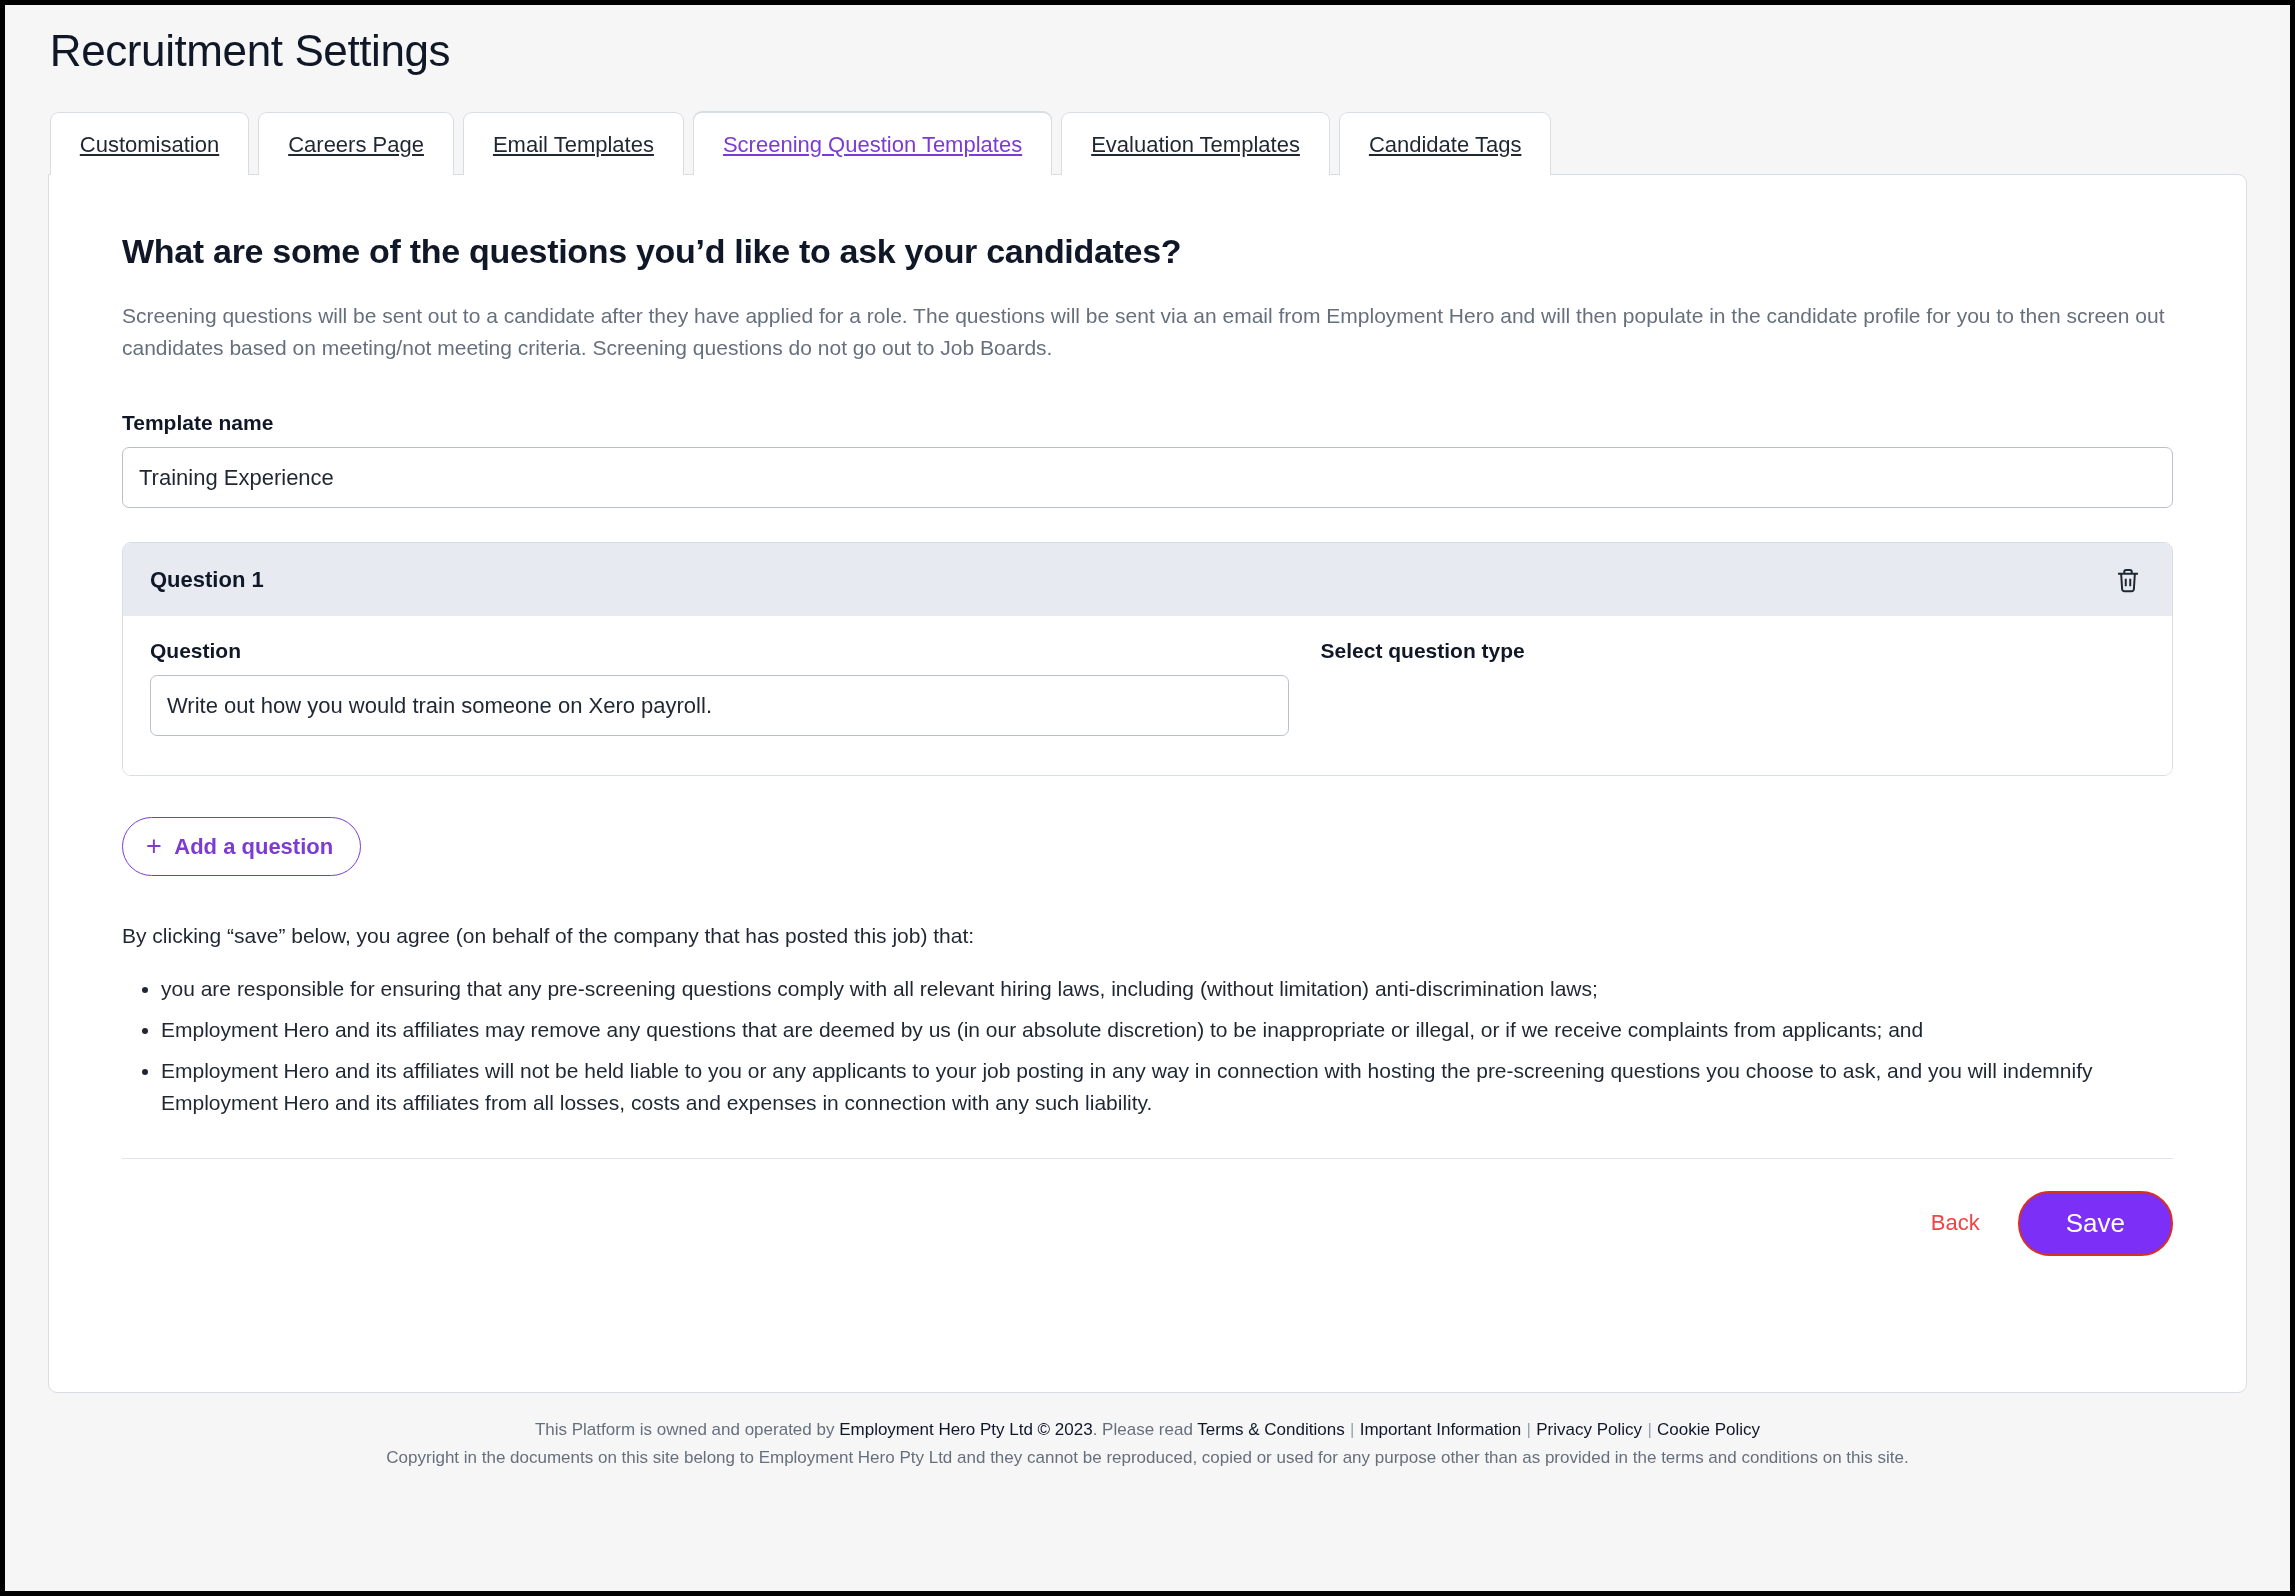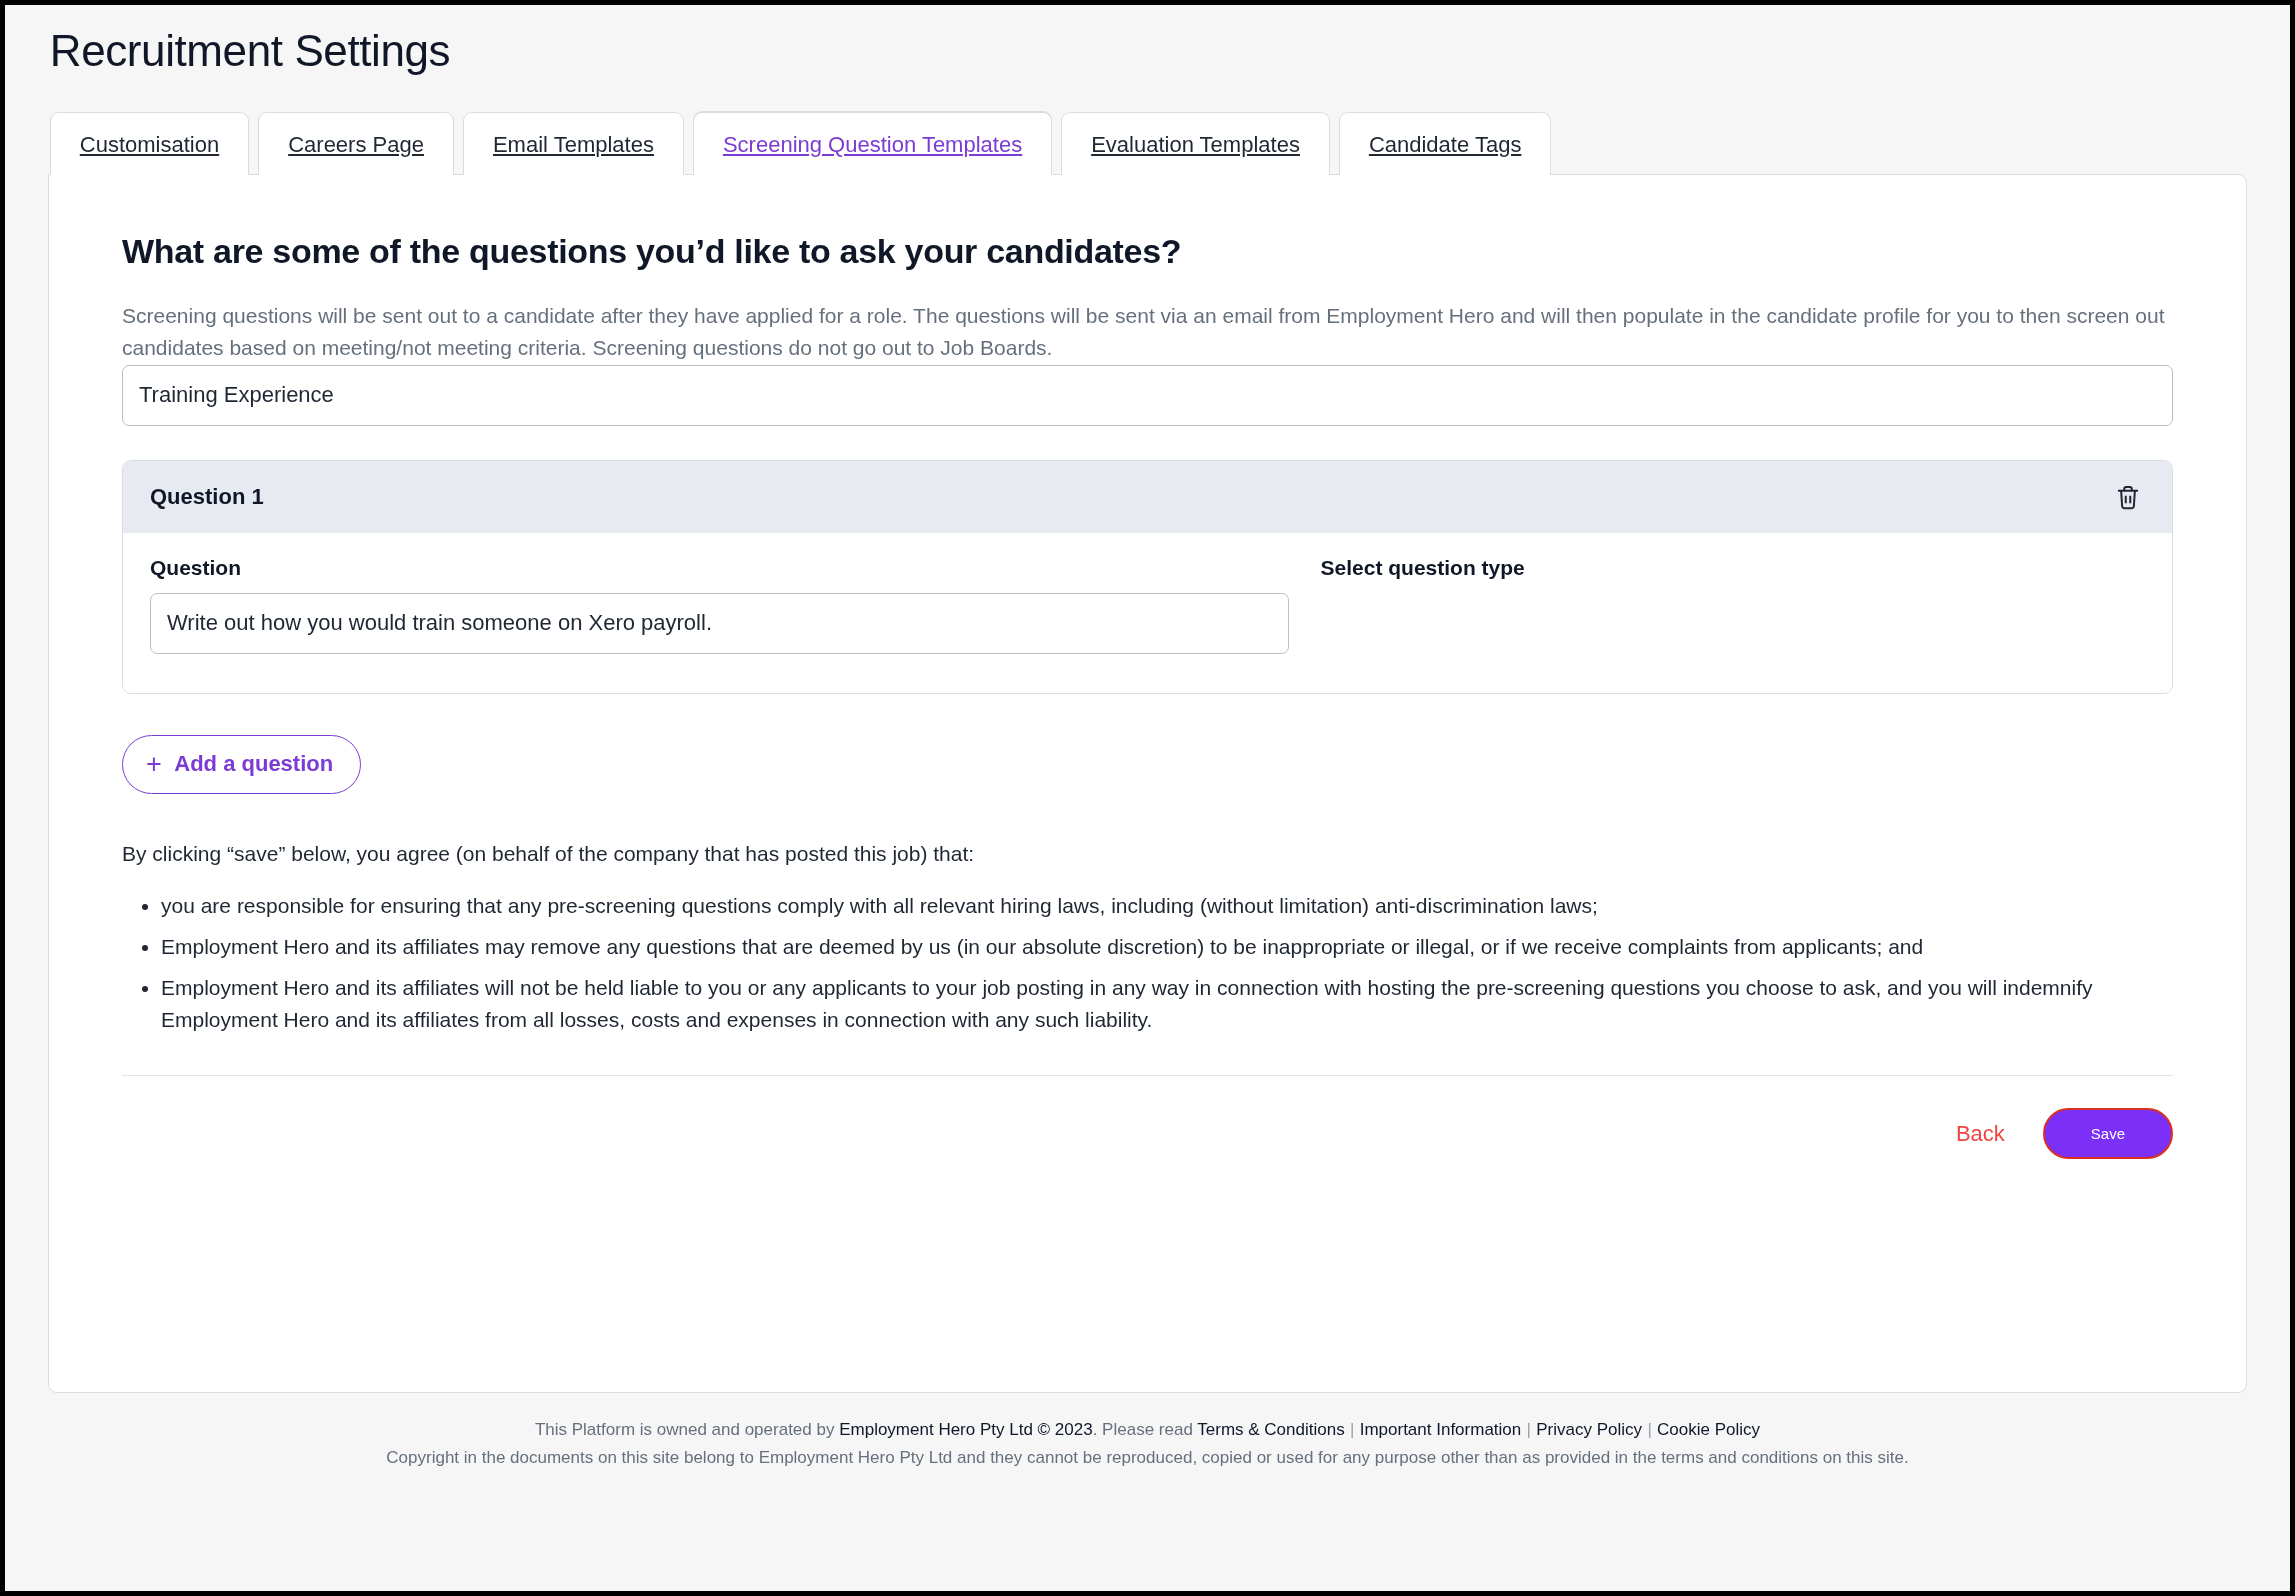--- a/index.html
+++ b/index.html
@@ -240,21 +240,21 @@
     font-size: 22px;
     color: #ef4444;
     cursor: pointer;
     background: none;
     border: none;
     font-family: "Liberation Sans", sans-serif;
   }
   .save-btn {
     background: #7b2ff7;
     color: #ffffff;
-    font-size: 15px;
+    font-size: 26px;
     border: 2.7px solid #d93025;
     border-radius: 32px;
     padding: 15px 46px;
     cursor: pointer;
     font-family: "Liberation Sans", sans-serif;
   }
 
   
   .footer {
     text-align: center;
@@ -285,20 +285,21 @@
       <div class="tab active">Screening Question Templates</div>
       <div class="tab">Evaluation Templates</div>
       <div class="tab">Candidate Tags</div>
     </div>
 
     <div class="card">
 
       <h2>What are some of the questions you’d like to ask your candidates?</h2>
       <p class="intro">Screening questions will be sent out to a candidate after they have applied for a role. The questions will be sent via an email from Employment Hero and will then populate in the candidate profile for you to then screen out candidates based on meeting/not meeting criteria. Screening questions do not go out to Job Boards.</p>
 
+      <div class="field-label">Template name</div>
       <input class="text-input" type="text" value="Training Experience" style="">
 
       <div class="question-box">
         <div class="question-head">
           <div class="question-head-title">Question 1</div>
           <button class="trash-btn">
             <svg width="30" height="30" viewBox="0 0 24 24" fill="none" stroke="#1f2733" stroke-width="1.6">
               <path d="M4 7h16"></path>
               <path d="M9 7V5.5A1.5 1.5 0 0 1 10.5 4h3A1.5 1.5 0 0 1 15 5.5V7"></path>
               <path d="M6.5 7l.8 12.2A1.8 1.8 0 0 0 9.1 21h5.8a1.8 1.8 0 0 0 1.8-1.8L17.5 7"></path>

